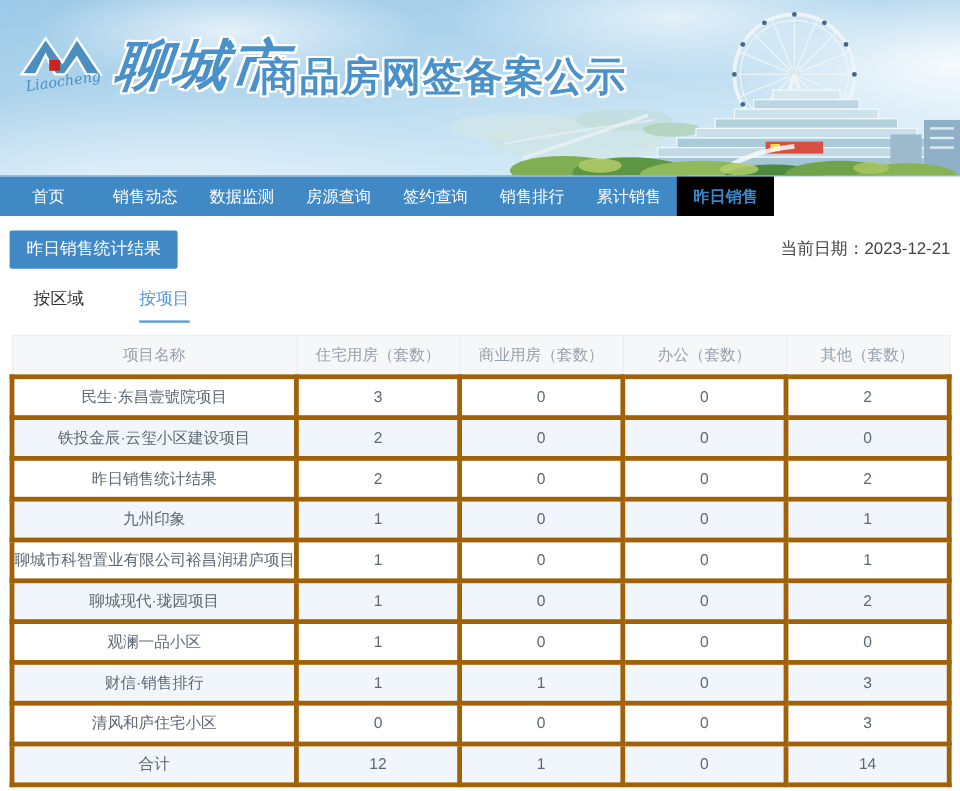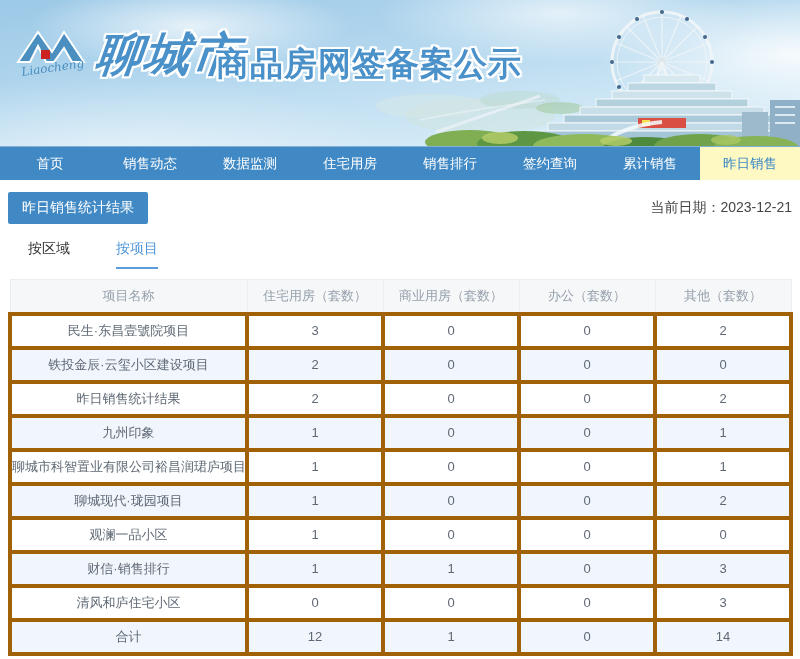--- a/index.html
+++ b/index.html
@@ -27,26 +27,26 @@
     letter-spacing: 2px; transform: skewX(-6deg);
     text-shadow:-2px -2px 0 #fff,2px -2px 0 #fff,-2px 2px 0 #fff,2px 2px 0 #fff,0 -2px 0 #fff,0 2px 0 #fff,-2px 0 0 #fff,2px 0 0 #fff;
   }
   .site-title{
     position:absolute; left:216px; top:42px;
     font-weight: bold; font-size: 33px; color:#4a90c9; letter-spacing:1px; white-space:nowrap;
     text-shadow:-2px -2px 0 #fff,2px -2px 0 #fff,-2px 2px 0 #fff,2px 2px 0 #fff,0 -2px 0 #fff,0 2px 0 #fff,-2px 0 0 #fff,2px 0 0 #fff;
   }
 
   
-  .main-nav{ display:flex; width:800px; height:33px; background:#4089c5; }
+  .main-nav{ display:flex; width:645px; height:33px; background:#4089c5; }
   .nav-item{
     flex:1 1 0; text-align:center; line-height:33px; color:#fff; font-size:13.5px;
     cursor:pointer; white-space:nowrap;
   }
-  .nav-item.active{ background:#fef9c3; color:#3a87c8; }
+  .nav-item.active{ background:#000000; color:#3a87c8;font-weight:bold; }
 
   
   .content-head{
     margin: 12px 8px 0; display:flex; justify-content:space-between; align-items:center;
   }
   .section-badge{
     background:#4089c5; color:#fff; font-size:14px; padding:7px 14px; border-radius:2px;
   }
   .current-date{ font-size:14px; color:#454545; }
 
@@ -167,23 +167,23 @@
     </svg>
     <div class="city-name">聊城市</div>
     <div class="site-title">商品房网签备案公示</div>
   </div>
 </header>
 
 <nav class="main-nav" id="main-nav">
     <div class="nav-item">首页</div>
     <div class="nav-item">销售动态</div>
     <div class="nav-item">数据监测</div>
-    <div class="nav-item">住宅用房</div>
+    <div class="nav-item">房源查询</div>
+    <div class="nav-item">签约查询</div>
     <div class="nav-item">销售排行</div>
-    <div class="nav-item">签约查询</div>
     <div class="nav-item">累计销售</div>
     <div class="nav-item active">昨日销售</div>
   </nav>
 
 <main class="content">
   <div class="content-head">
     <div class="section-badge">昨日销售统计结果</div>
     <div class="current-date">
       <span>当前日期：</span><span>2023-12-21</span>
     </div>

